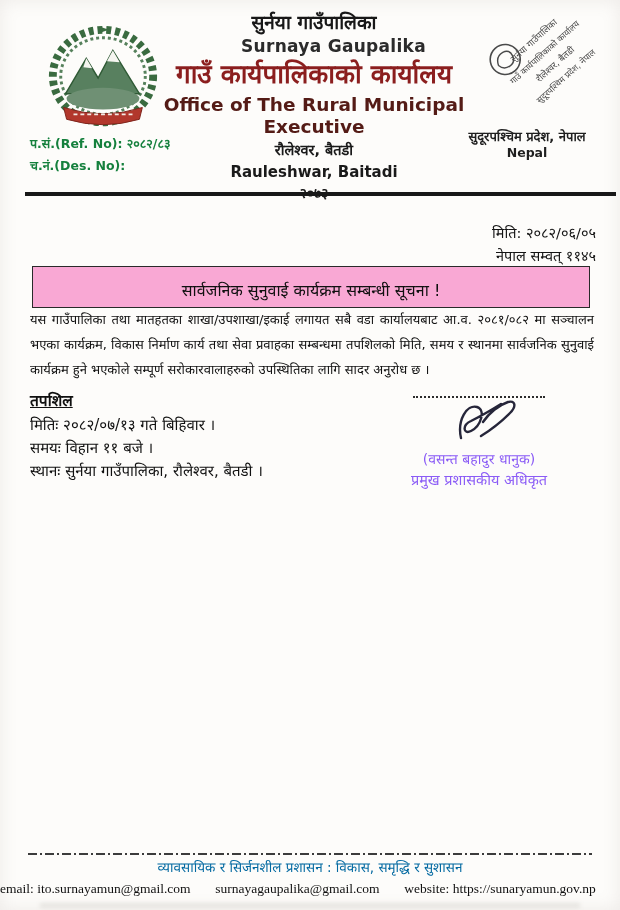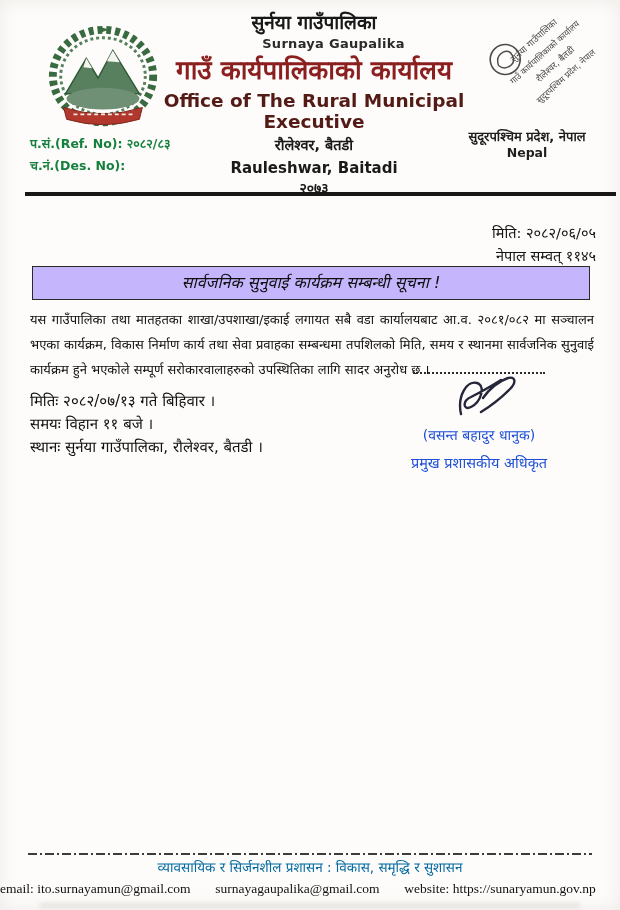--- a/index.html
+++ b/index.html
@@ -4,55 +4,55 @@
 <style>
   html,body{margin:0;padding:0;}
   body{width:620px;height:910px;background:#eceae6;font-family:"DejaVu Sans",sans-serif;}
   .page{position:relative;width:620px;height:910px;background:#fdfcfa;overflow:hidden;box-shadow:inset 0 0 18px rgba(120,110,100,.12);}
 
   
   .emblem{position:absolute;left:44px;top:22px;width:118px;height:112px;}
   .stamp{position:absolute;right:2px;top:4px;width:134px;height:120px;}
   .center-head{position:absolute;left:138px;top:12px;width:352px;text-align:center;line-height:1.15;}
   .np-name{font-size:19px;font-weight:bold;color:#181818;}
-  .en-name{font-size:13px;font-weight:bold;color:#2b2b2b;margin-top:3px;letter-spacing:.3px;margin-left:39px;}
+  .en-name{font-size:17px;font-weight:bold;color:#2b2b2b;margin-top:3px;letter-spacing:.3px;margin-left:39px;}
   .np-office{font-size:26px;font-weight:bold;color:#8b1e1e;margin-top:4px;}
   .en-office{font-size:18.5px;font-weight:bold;color:#541b16;margin-top:4px;}
   .np-place{font-size:14.5px;font-weight:bold;color:#1a1a1a;margin-top:5px;}
   .en-place{font-size:15px;font-weight:bold;color:#1a1a1a;margin-top:6px;}
   .year{font-size:14px;font-weight:bold;color:#1a1a1a;margin-top:3px;}
 
   .refs{position:absolute;left:30px;top:137px;font-size:12.5px;font-weight:bold;color:#15803d;line-height:1.1;}
   .refs div{margin-bottom:8px;}
   .province{position:absolute;right:6px;top:129px;width:174px;text-align:center;color:#1f1f1f;line-height:1.25;}
   .province .np{font-size:13px;font-weight:bold;}
   .province .en{font-size:12.5px;font-weight:bold;}
 
   .rule{position:absolute;left:25px;right:4px;top:192px;height:4px;background:#181818;}
 
   
   .date-block{position:absolute;right:24px;top:202px;text-align:right;font-size:14.5px;color:#141414;line-height:23px;margin-top:20px;}
 
   
-  .subject-box{position:absolute;left:32px;top:266px;width:548px;border:1.5px solid #2a2a2a;padding:4px 4px 6px;text-align:center;font-size:16px;color:#101010;background:#c4b5fd;font-style:italic;}
+  .subject-box{position:absolute;left:32px;top:266px;width:548px;border:1.5px solid #2a2a2a;padding:12px 4px 6px;text-align:center;font-size:16px;color:#101010;background:#f9a8d4;}
 
   
   .body-par{position:absolute;left:30px;top:307px;width:564px;font-size:13px;line-height:25px;color:#101010;text-align:justify;}
 
   
   .details{position:absolute;left:30px;top:390px;font-size:15px;color:#101010;line-height:23px;}
   .details-heading{font-weight:bold;text-decoration:underline;font-size:15.5px;margin-bottom:1px;}
 
   
-  .sign-block{position:absolute;right:34px;top:372px;width:214px;text-align:center;color:#1d4ed8;}
+  .sign-block{position:absolute;right:34px;top:396px;width:214px;text-align:center;color:#8b5cf6;}
   .sig-wrap{position:relative;height:46px;}
   .sig-wrap svg{position:absolute;left:50%;transform:translateX(-50%);bottom:-8px;}
   .dotted{width:132px;margin:0 auto;border-bottom:2.5px dotted #2c2c2c;height:0;}
   .sig-name{font-size:14px;margin-top:7px;}
-  .sig-title{font-size:14.5px;margin-top:8px;}
+  .sig-title{font-size:14.5px;margin-top:1px;}
 
   
   .footer{position:absolute;left:0;right:0;top:853px;}
   .dashdot{height:2px;margin:0 28px;background:repeating-linear-gradient(90deg,#3c3c3c 0 9px,transparent 9px 12px,#3c3c3c 12px 14px,transparent 14px 17px);}
   .slogan{text-align:center;font-size:13.5px;color:#0369a1;margin-top:3px;}
   .contact{text-align:left;font-family:"Liberation Serif",serif;font-size:13.5px;color:#101010;margin-top:5px;}
   .contact .gap{display:inline-block;width:18px;}
   .scan-smudge{position:absolute;left:40px;right:40px;bottom:2px;height:5px;background:#cfccc6;opacity:.45;filter:blur(2px);}
 </style>
 </head>
@@ -113,20 +113,21 @@
     <div>नेपाल सम्वत् ११४५</div>
   </div>
 
   <div class="subject-box">
     <span>सार्वजनिक सुनुवाई कार्यक्रम सम्बन्धी सूचना !</span>
   </div>
 
   <div class="body-par">यस गाउँपालिका तथा मातहतका शाखा/उपशाखा/इकाई लगायत सबै वडा कार्यालयबाट आ.व. २०८१/०८२ मा सञ्चालन भएका कार्यक्रम, विकास निर्माण कार्य तथा सेवा प्रवाहका सम्बन्धमा तपशिलको मिति, समय र स्थानमा सार्वजनिक सुनुवाई कार्यक्रम हुने भएकोले सम्पूर्ण सरोकारवालाहरुको उपस्थितिका लागि सादर अनुरोध छ ।</div>
 
   <div class="details">
+    <div class="details-heading">तपशिल</div>
     <div>मितिः २०८२/०७/१३ गते बिहिवार ।</div>
     <div>समयः विहान ११ बजे ।</div>
     <div>स्थानः सुर्नया गाउँपालिका, रौलेश्वर, बैतडी ।</div>
   </div>
 
   <div class="sign-block">
     <div class="sig-wrap">
       <svg width="96" height="52" viewBox="0 0 96 52">
         <path d="M30,40 C26,22 36,6 46,9 C55,12 50,28 40,33 C32,37 31,27 40,23 C52,17 62,11 70,6
                  M52,24 C58,15 68,7 77,4 C84,2 86,8 79,15 C70,24 58,33 50,38" stroke="#26263a" fill="none" stroke-width="2.4" stroke-linecap="round"></path>

